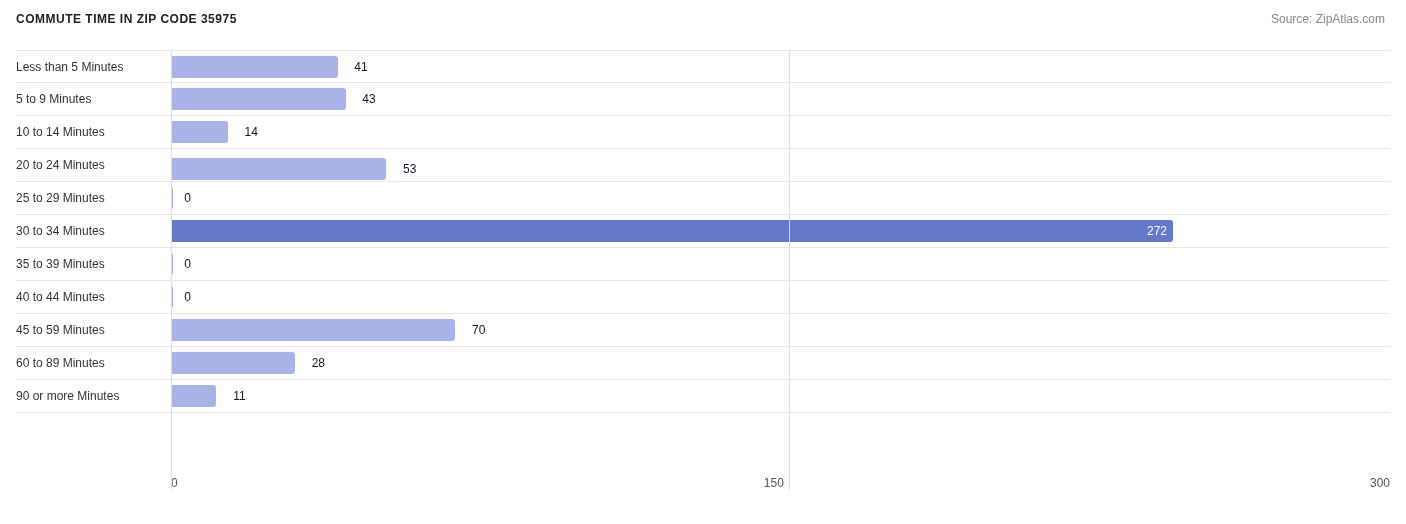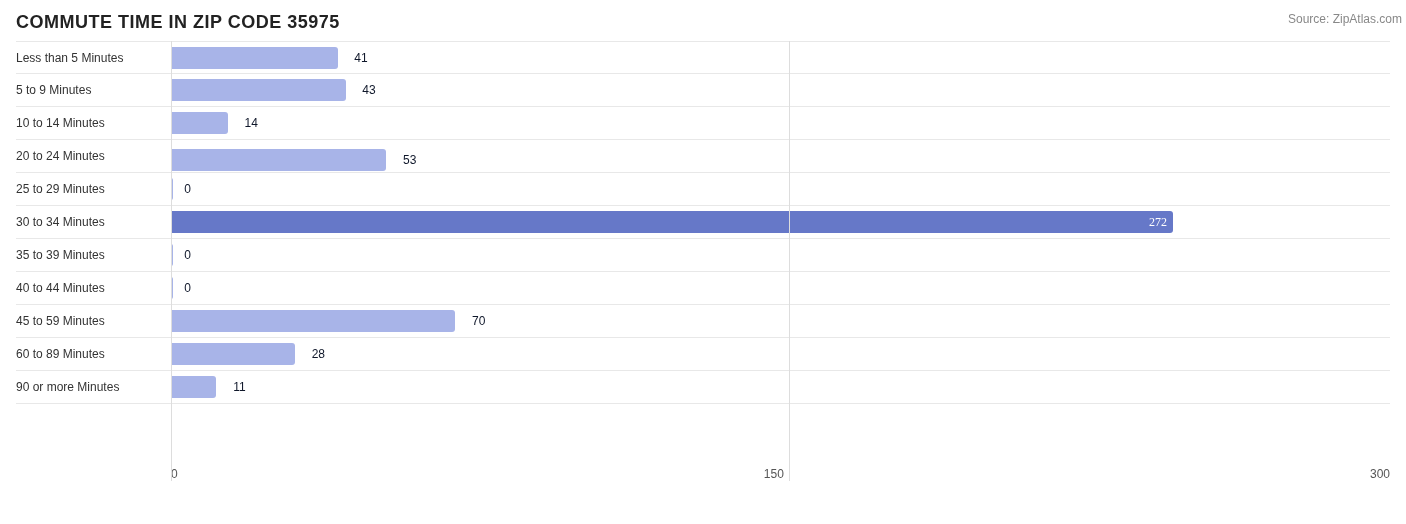--- a/index.html
+++ b/index.html
@@ -10,30 +10,30 @@
       height: 524px;
       overflow: hidden;
     }
     .chart-container {
       padding: 12px 16px 40px 16px;
       position: relative;
       width: 1406px;
       height: 524px;
     }
     .chart-title {
-      font-size: 18px;
+      font-size: 12px;
       font-weight: bold;
       color: #222;
-      margin-bottom: 8px;
+      margin-bottom: 24px;
       letter-spacing: 0.5px;
     }
     .source-label {
       position: absolute;
       top: 12px;
-      right: 4px;
+      right: 21px;
       font-size: 12px;
       color: #888;
     }
     .bars-area {
       position: relative;
       width: 100%;
       height: 440px;
     }
     .bar-row {
       display: flex;
@@ -147,21 +147,21 @@
         <div class="bar-label">25 to 29 Minutes</div>
         <div class="bar-track">
           <div class="bar-fill" style="width: 2px;">
             <span class="bar-value" style="right: -18px;">0</span>
           </div>
         </div>
       </div>
       <div class="bar-row">
         <div class="bar-label">30 to 34 Minutes</div>
         <div class="bar-track">
-          <div class="bar-fill highlighted" style="width: 1002px; font-family: Liberation Serif, serif;">
+          <div class="bar-fill highlighted" style="width: 1002px;">
             <span class="bar-value">272</span>
           </div>
         </div>
       </div>
       <div class="bar-row">
         <div class="bar-label">35 to 39 Minutes</div>
         <div class="bar-track">
           <div class="bar-fill" style="width: 2px;">
             <span class="bar-value" style="right: -18px;">0</span>
           </div>

